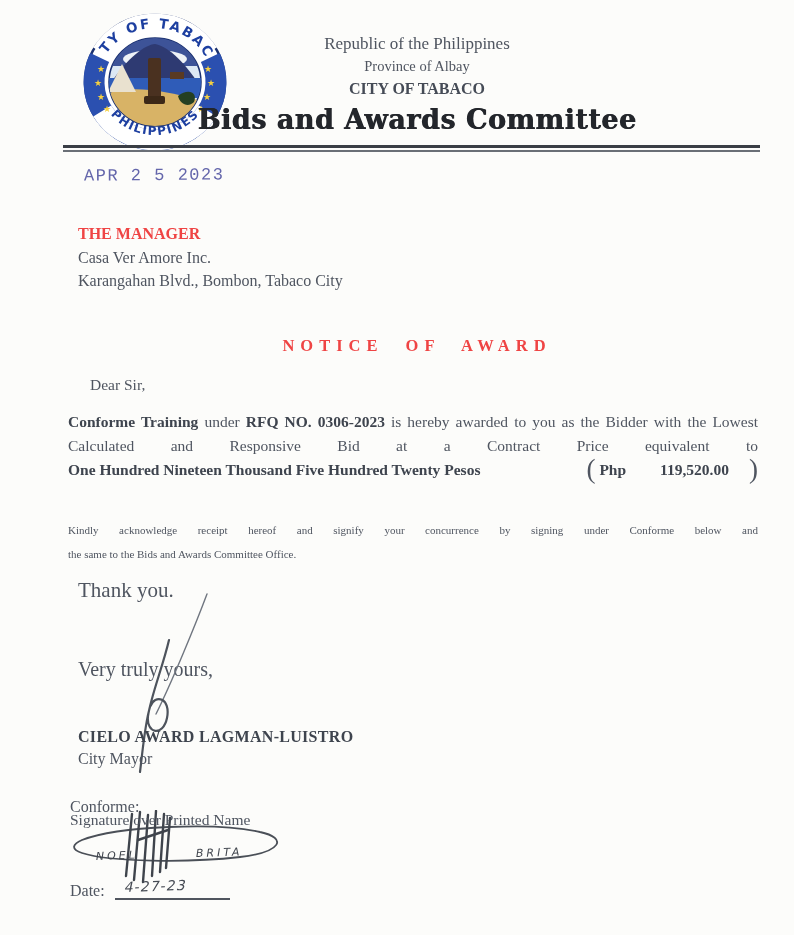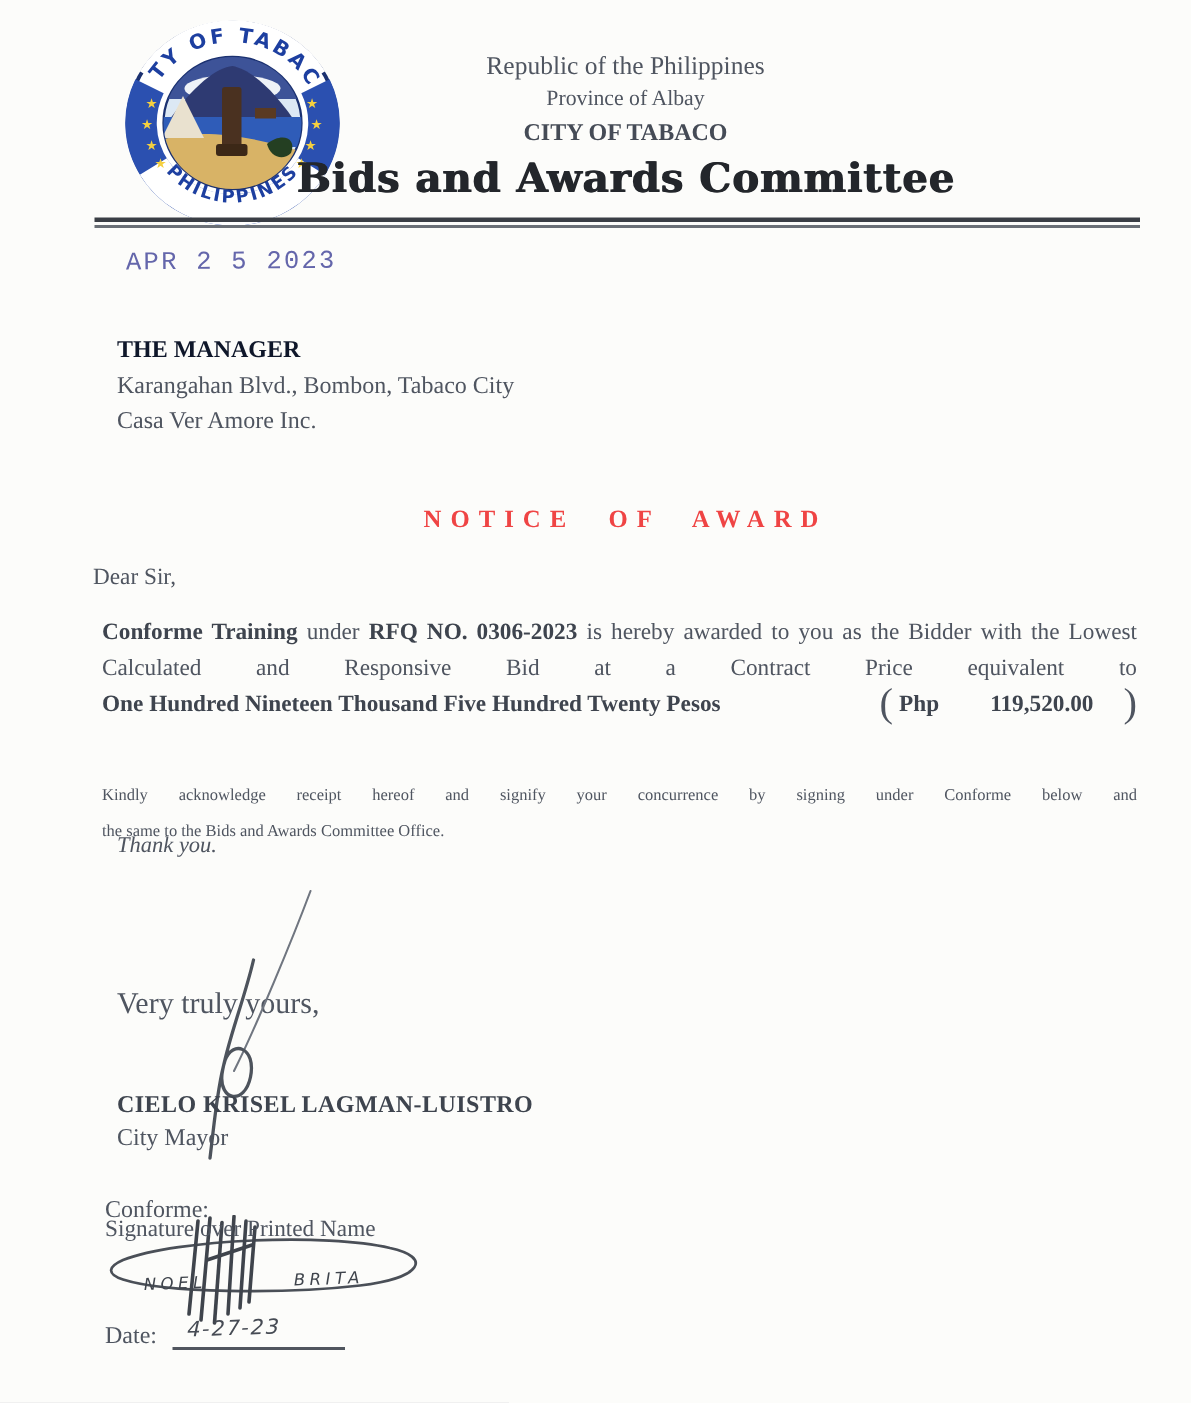--- a/index.html
+++ b/index.html
@@ -27,39 +27,39 @@
 
   
   .stamp {
     position:absolute; left:84px; top:166px;
     font-family:"Liberation Mono", monospace; font-size:17px;
     letter-spacing:1.5px; color:#6466ab; transform:rotate(-0.5deg);
   }
 
   
   .recipient { position:absolute; left:78px; top:222px; font-size:16px; line-height:23.5px; }
-  .recipient .r-title { font-weight:bold; color:#0f172a; }
+  .recipient .r-title { font-weight:bold; color:#ef4444; }
 
   
   .doc-title {
     position:absolute; left:40px; top:336px; width:754px; text-align:center;
     font-size:16.5px; font-weight:bold; color:#ef4444;
     letter-spacing:6px; word-spacing:12px;
   }
-  .salutation { position:absolute; left:62px; top:376px; font-size:15.5px; }
+  .salutation { position:absolute; left:90px; top:376px; font-size:15.5px; }
   .para1 { position:absolute; left:68px; top:410px; width:690px; font-size:15.5px; line-height:24px; }
   .jline { text-align:justify; text-align-last:justify; }
   .amount-line { display:flex; justify-content:space-between; align-items:baseline; }
   .amount-group { white-space:nowrap; }
   .paren { font-size:27px; font-weight:400; color:#4f5560; position:relative; top:3px; line-height:0; }
   .php { font-weight:bold; color:#3e444e; margin:0 0 0 4px; }
   .amt-gap { display:inline-block; width:34px; }
   .figures { font-weight:bold; color:#3e444e; margin-right:20px; }
   .para2 { position:absolute; left:68px; top:518px; width:690px; font-size:11px; line-height:24px; }
-  .thanks { position:absolute; left:78px; top:556px; font-size:15px;font-style:italic; }
+  .thanks { position:absolute; left:78px; top:578px; font-size:21px; }
   .closing { position:absolute; left:78px; top:658px; font-size:20px; }
 
   
   .mayor-sign { position:absolute; left:105px; top:588px; width:130px; height:195px; pointer-events:none; }
   .signatory { position:absolute; left:78px; top:726px; font-size:16px; line-height:22px; }
   .signatory .s-name { font-weight:bold; color:#3e444e; letter-spacing:0.3px; }
 
   
   .conforme-label { position:absolute; left:70px; top:798px; font-size:16px; }
   .conforme-sign { position:absolute; left:68px; top:810px; width:250px; height:78px; pointer-events:none; }
@@ -132,22 +132,22 @@
     <div class="head-city">CITY OF TABACO</div>
   </div>
 
   <div class="committee">Bids and Awards Committee</div>
   <div class="rule"></div>
 
   <div class="stamp">APR 2 5  2023</div>
 
   <div class="recipient">
     <div class="r-title">THE MANAGER</div>
+    <div>Casa Ver Amore Inc.</div>
     <div>Karangahan Blvd., Bombon, Tabaco City</div>
-    <div>Casa Ver Amore Inc.</div>
   </div>
 
   <div class="doc-title">NOTICE OF AWARD</div>
   <div class="salutation">Dear Sir,</div>
 
   <div class="para1">
     <div class="jline"><span class="b">Conforme Training</span><span> under </span><span class="b">RFQ NO. 0306-2023</span><span> is hereby awarded to you as the Bidder with the Lowest</span></div>
     <div class="jline">Calculated and Responsive Bid at a Contract Price equivalent to</div>
     <div class="amount-line">
       <span class="b">One Hundred Nineteen Thousand Five Hundred Twenty  Pesos</span>
@@ -162,21 +162,21 @@
 
   <div class="thanks">Thank you.</div>
   <div class="closing">Very truly yours,</div>
 
   <svg class="mayor-sign" viewBox="0 0 130 195" aria-hidden="true">
     <path d="M 102 6 C 90 38, 66 96, 51 126" fill="none" stroke="#707680" stroke-width="1.4" stroke-linecap="round"></path>
     <path d="M 64 52 C 58 78, 46 108, 43 128 C 41 146, 58 149, 62 130 C 66 110, 50 105, 45 119 C 40 135, 38 160, 35 184" fill="none" stroke="#4d535c" stroke-width="2.2" stroke-linecap="round"></path>
   </svg>
 
   <div class="signatory">
-    <div class="s-name">CIELO KRISEL LAGMAN-LUISTRO</div>
+    <div class="s-name">CIELO AWARD LAGMAN-LUISTRO</div>
     <div>City Mayor</div>
   </div>
 
   <div class="conforme-label">Conforme:</div>
 
   <svg class="conforme-sign" viewBox="0 0 250 78" aria-hidden="true">
     <path d="M 14 30 C 50 16, 150 12, 192 22 C 220 28, 214 42, 172 47 C 120 53, 42 52, 14 43 C 2 39, 5 34, 14 30" fill="none" stroke="#4a4f57" stroke-width="1.8" stroke-linecap="round"></path>
     <g stroke="#3f444c" stroke-width="2.4" stroke-linecap="round" fill="none">
       <path d="M 64 4 L 58 66"></path>
         <path d="M 72 2 L 66 70"></path>

